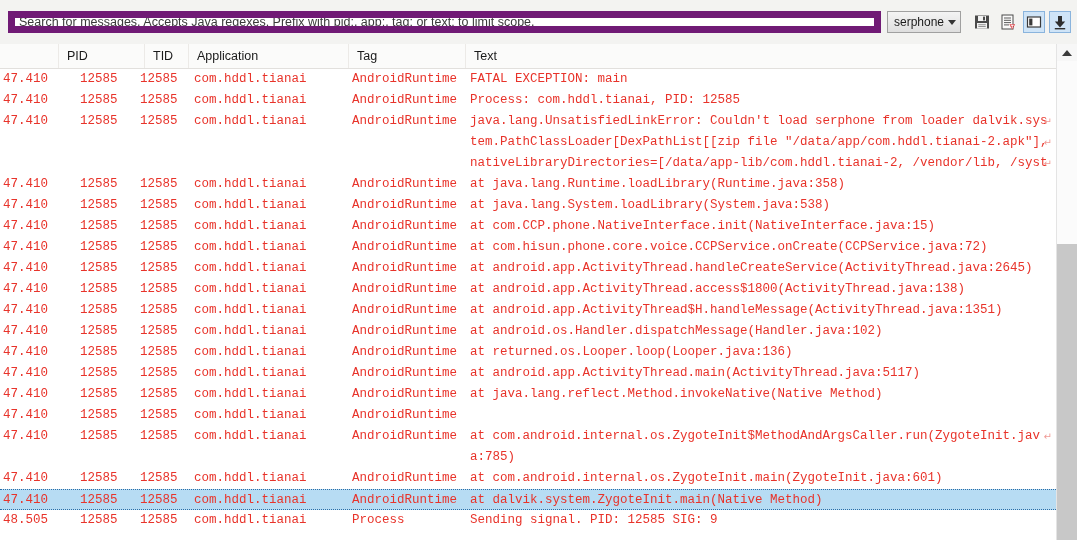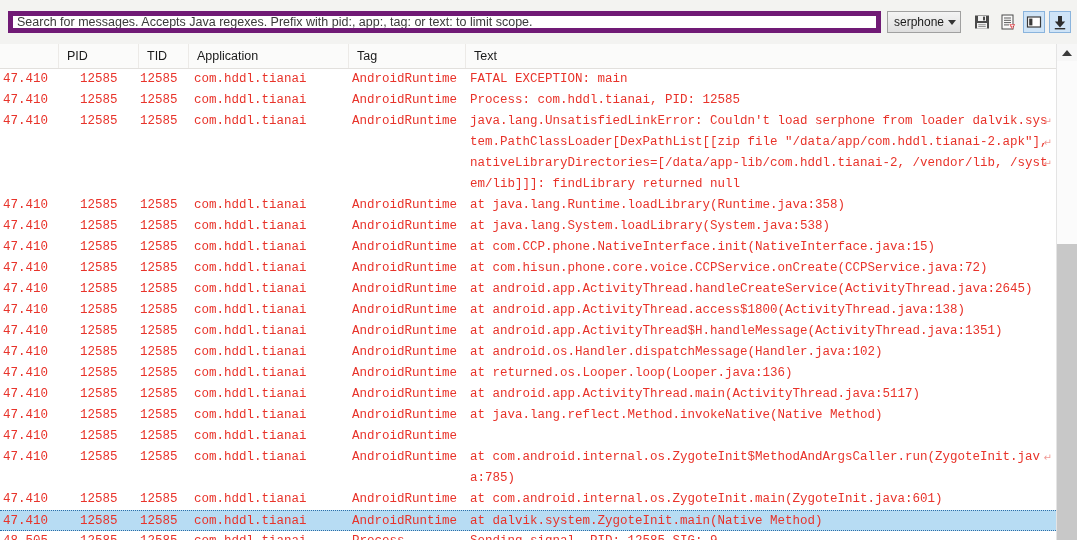--- a/index.html
+++ b/index.html
@@ -24,21 +24,21 @@
     background: #f3f3f1;
     display: flex;
     align-items: center;
     box-sizing: border-box;
     padding: 0 6px 0 8px;
   }
   .search-box {
     flex: 1 1 auto;
     height: 22px;
     background: #ffffff;
-    border: 5px solid #701a75;
+    border: 7px solid #701a75;
     box-sizing: border-box;
     display: flex;
     align-items: center;
     padding: 0 4px;
     margin-right: 6px;
     overflow: hidden;
   }
   .search-box .ph {
     font-size: 12.5px;
     color: #3a3a3a;
@@ -248,21 +248,21 @@
           <rect x="2.8" y="14" width="10.4" height="1.4" fill="#2f2f2f"></rect>
         </svg>
       </div>
 
     </div>
   </div>
 
   <div class="col-header">
       <div class="hc first" style="left: 0px; width: 74px;"></div>
       <div class="hc" style="left: 58px; width: 60px;">PID</div>
-      <div class="hc" style="left: 138px; width: 54px;">TID</div>
+      <div class="hc" style="left: 144px; width: 54px;">TID</div>
       <div class="hc" style="left: 348px; width: 117px;">Tag</div>
       <div class="hc" style="left: 188px; width: 160px;">Application</div>
       <div class="hc" style="left: 465px; width: 591px;">Text</div>
     </div>
 
   <div class="log-area">
       <div class="row">
         <div class="cell c-time">2:47.410</div>
         <div class="cell c-pid">12585</div>
         <div class="cell c-tid">12585</div>
@@ -299,28 +299,20 @@
       <div class="row">
         <div class="cell c-time"></div>
         <div class="cell c-pid"></div>
         <div class="cell c-tid"></div>
         <div class="cell c-app"></div>
         <div class="cell c-tag"></div>
         <div class="cell c-text">nativeLibraryDirectories=[/data/app-lib/com.hddl.tianai-2, /vendor/lib, /syst</div>
         <span class="wrapmark">↵</span>
       </div>
       <div class="row">
-        <div class="cell c-time"></div>
-        <div class="cell c-pid"></div>
-        <div class="cell c-tid"></div>
-        <div class="cell c-app"></div>
-        <div class="cell c-tag"></div>
-        <div class="cell c-text">em/lib]]]: findLibrary returned null</div>
-      </div>
-      <div class="row">
         <div class="cell c-time">2:47.410</div>
         <div class="cell c-pid">12585</div>
         <div class="cell c-tid">12585</div>
         <div class="cell c-app">com.hddl.tianai</div>
         <div class="cell c-tag">AndroidRuntime</div>
         <div class="cell c-text">at java.lang.Runtime.loadLibrary(Runtime.java:358)</div>
       </div>
       <div class="row">
         <div class="cell c-time">2:47.410</div>
         <div class="cell c-pid">12585</div>

